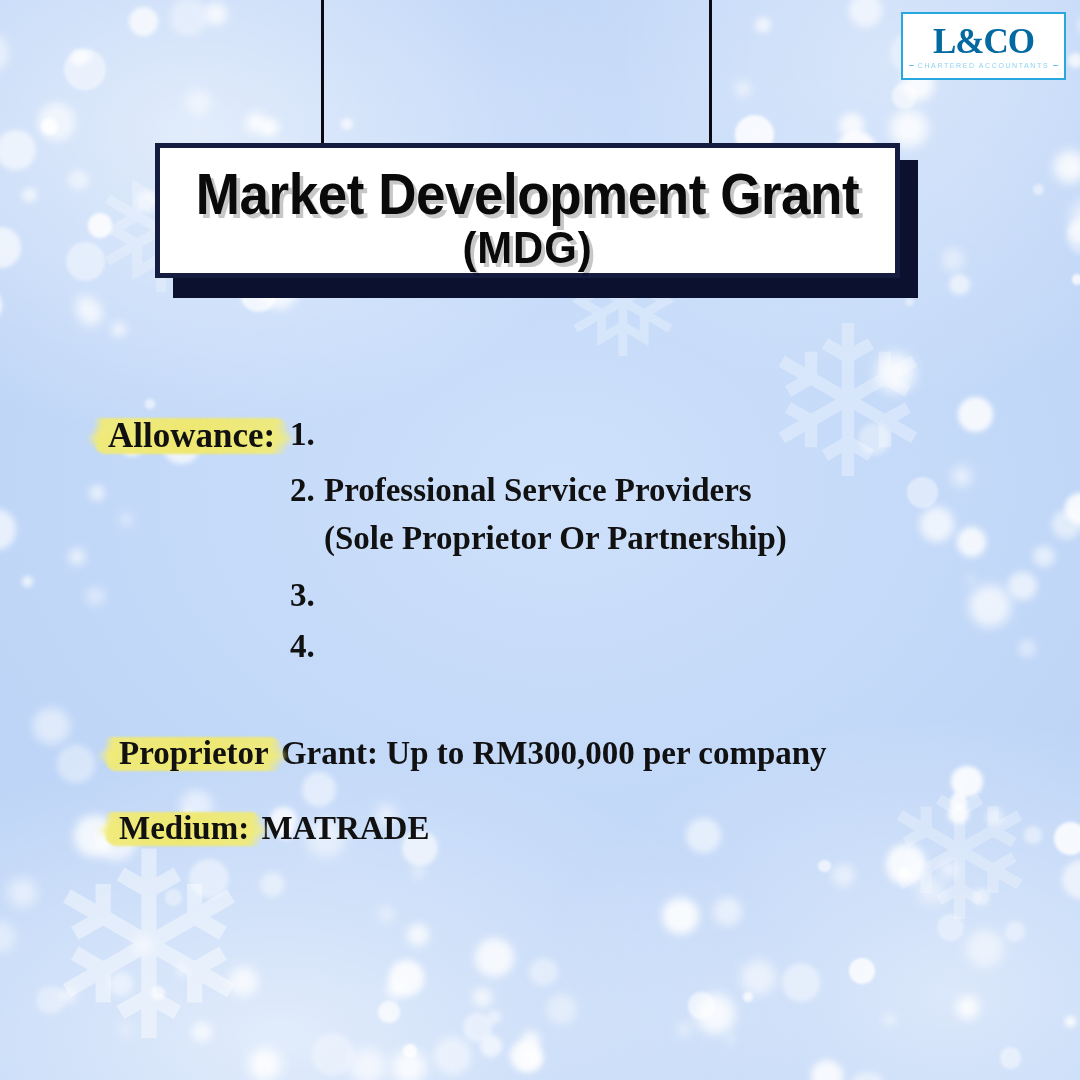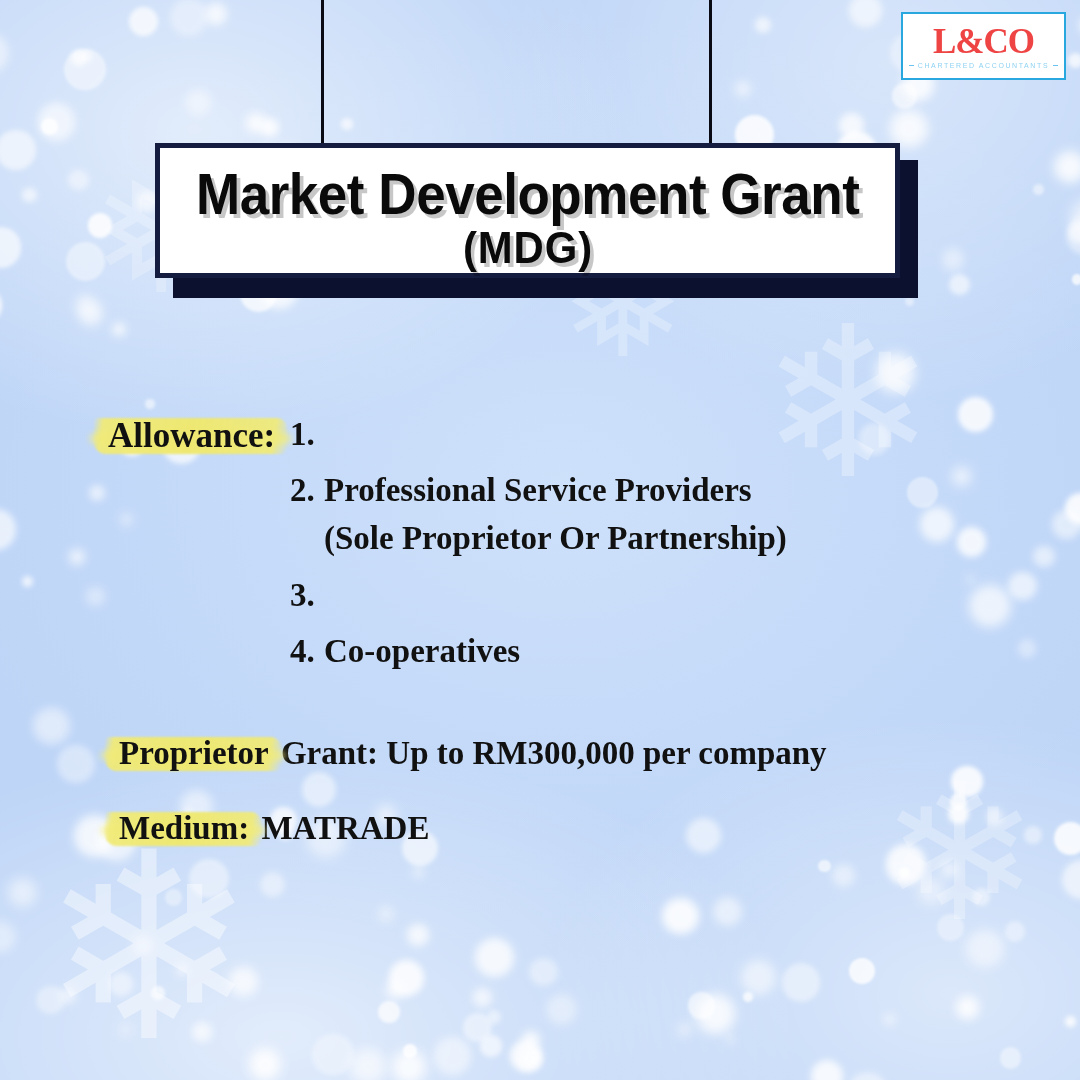--- a/index.html
+++ b/index.html
@@ -67,21 +67,21 @@
     flex-direction: column;
     align-items: center;
     justify-content: center;
     padding-top: 2px;
   }
   .logo-mark {
     font-family: "Liberation Serif", serif;
     font-weight: 700;
     font-size: 35px;
     line-height: 0.95;
-    color: #ef4444;
+    color: #0369a1;
     letter-spacing: -1px;
   }
   .logo-sub-wrap {
     display: flex;
     align-items: center;
     width: 92%;
     margin-top: 3px;
     gap: 4px;
   }
   .logo-rule {
@@ -130,21 +130,20 @@
     position: absolute;
     left: 155px;
     top: 143px;
     width: 745px;
     height: 135px;
     background: #ffffff;
     border: 5px solid #141c3f;
     box-sizing: border-box;
     display: flex;
     flex-direction: column;
-    align-items: center;
     justify-content: center;
   }
   .title-line {
     font-family: "Liberation Sans", sans-serif;
     font-weight: 700;
     color: #0a0a0a;
     text-align: center;
     line-height: 1.0;
     letter-spacing: -0.5px;
     text-shadow: 4px 4px 0 rgba(0,0,0,0.22);
@@ -487,21 +486,20 @@
           </div>
           <div class="rec-item">
             <div class="rec-num">2.</div>
             <div class="rec-body">Professional Service Providers<br>(Sole Proprietor Or Partnership)</div>
           </div>
           <div class="rec-item">
             <div class="rec-num">3.</div>
           </div>
           <div class="rec-item">
             <div class="rec-num">4.</div>
-            <div class="rec-body">Co-operatives</div>
           </div>
         </div>
     </div>
 
     <div class="line-allowance">
       <span class="hl">Proprietor</span><span> Grant: Up to RM300,000 per company</span>
     </div>
 
     <div class="line-agency">
       <span class="hl">Medium:</span><span> MATRADE</span>

